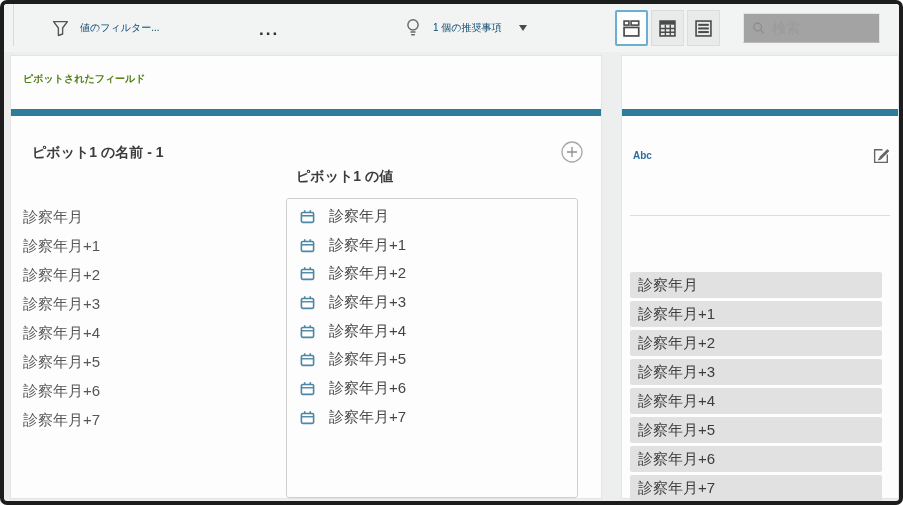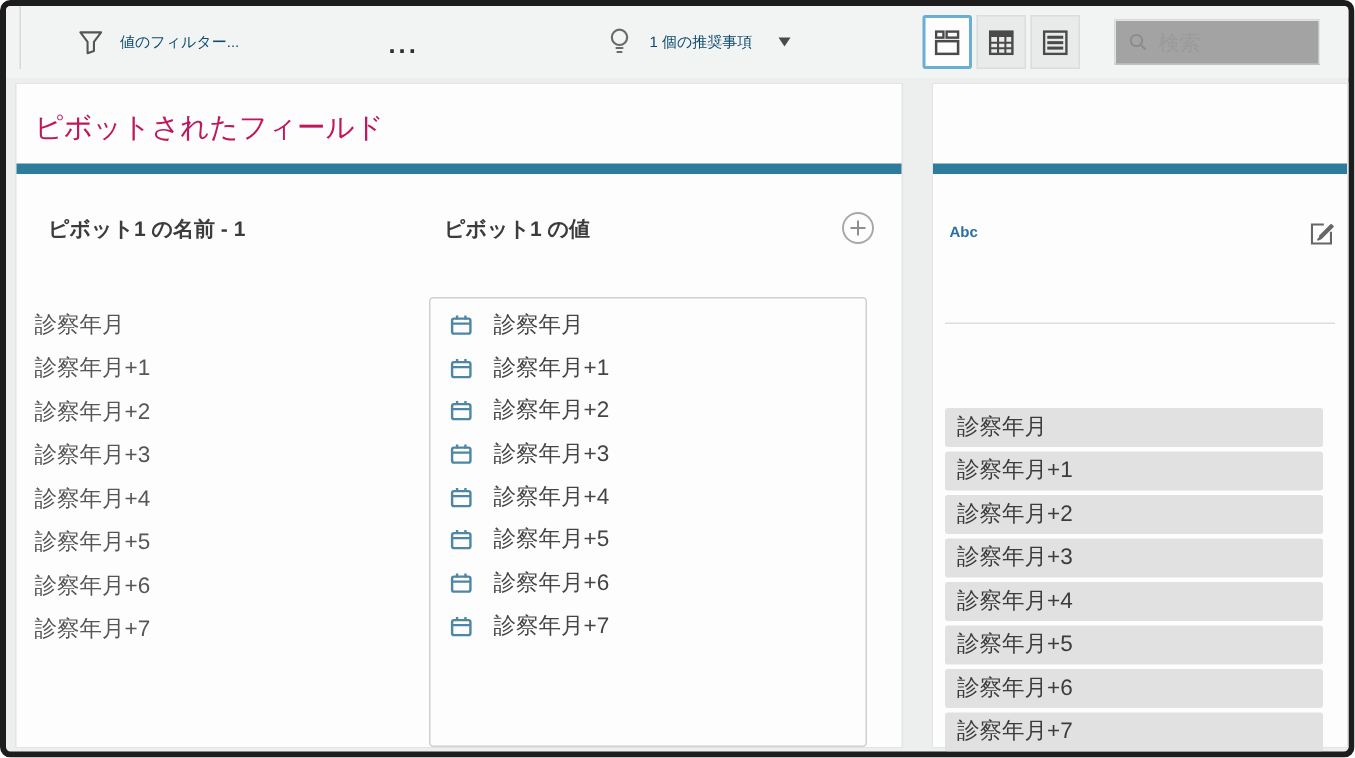--- a/index.html
+++ b/index.html
@@ -32,29 +32,29 @@
   .search-wrap { position:absolute; left:739px; top:9px; width:137px; height:30px;
                  background:#a3a3a3; border:1px solid #e3e3e3; border-bottom:1px solid #b9b9b9;
                  display:flex; align-items:center; padding:0 8px; gap:7px; }
   .search-wrap input { border:none; outline:none; background:transparent; width:100%;
                        font-size:14px; color:#444; font-family:inherit; }
   .search-wrap input::placeholder { color:#9a9a9a; }
   
   .panel { position:absolute; top:51px; background:#fdfdfd; border:1px solid #e4e4e4; }
   .left-panel { left:6px; width:592px; height:444px; }
   .right-panel { left:617px; width:278px; height:444px; }
-  .panel-title { position:absolute; left:12px; top:16px; font-size:19px; color:#be185d; }
+  .panel-title { position:absolute; left:12px; top:16px; font-size:10px; color:#4d7c0f;font-weight:bold; }
   .accent-bar { position:absolute; left:0; top:53px; width:100%; height:7px; background:var(--accent-bar,#2e7c9c); }
   .pivot-btn { position:absolute; right:5px; top:10px; height:36px; padding:0 10px;
                background:#fdfdfd; border:1px solid #b5b5b5; border-radius:3px;
                display:flex; align-items:center; gap:8px; font-size:14px; color:#333;
                font-family:inherit; cursor:pointer; }
   .col-title { position:absolute; top:88px; font-size:14px; font-weight:bold; color:#3c3c3c; }
   .name-col-title { left:21px; }
-  .value-col-title { left:285px; }
+  .value-col-title { left:285px;margin-top:24px; }
   .plus-circle { position:absolute; left:549px; top:84px; width:24px; height:24px; cursor:pointer; }
   .names-list { position:absolute; left:12px; top:146px; list-style:none; }
   .names-list li { height:29px; line-height:29px; font-size:15px; color:#565656; cursor:pointer; }
   .values-box { position:absolute; left:275px; top:142px; width:292px; height:300px;
                 border:1px solid #cfcfcf; border-radius:3px; background:#fdfdfd; padding-top:3px; }
   .values-box ul { list-style:none; }
   .values-box li { height:28.7px; display:flex; align-items:center; gap:14px; padding-left:13px;
                    font-size:15px; color:#454545; cursor:pointer; }
   
   .field-type { position:absolute; left:11px; top:94px; font-size:10px; font-weight:bold;

